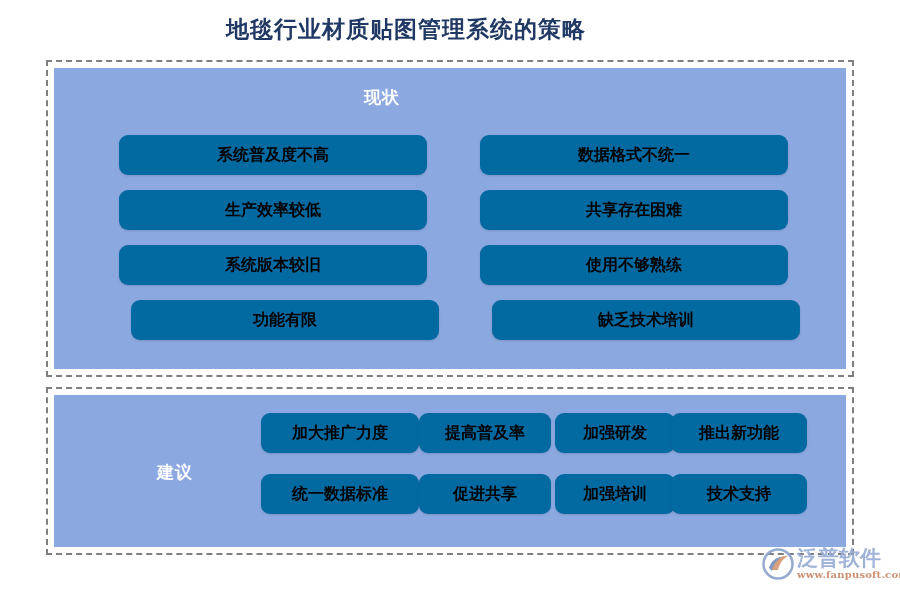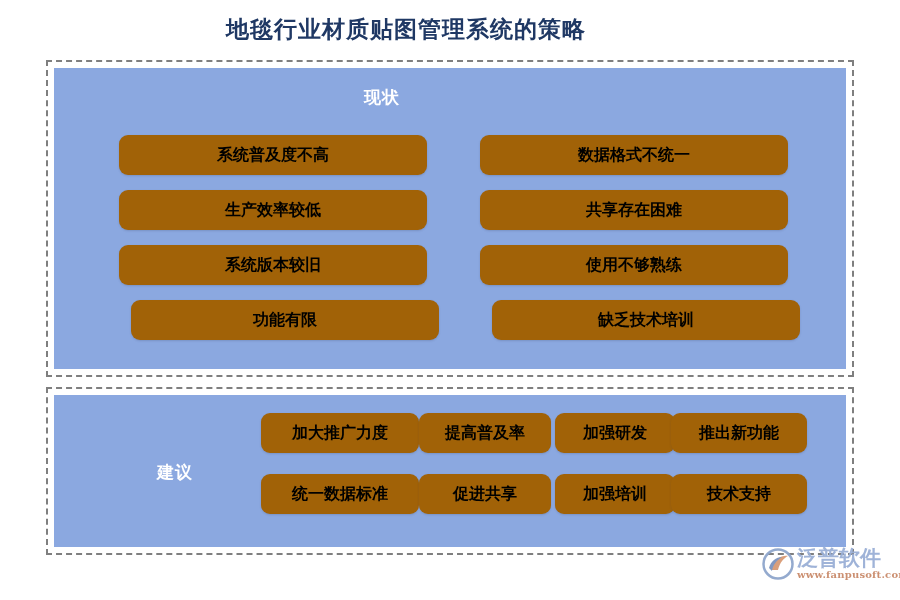--- a/index.html
+++ b/index.html
@@ -86,21 +86,21 @@
   #advice-heading {
     left: 100px;
     top: 461px;
     width: 150px;
     text-align: center;
   }
 
   
   .pill {
     position: absolute;
-    background: #a16207;
+    background: #0369a1;
     border-radius: 9px;
     box-shadow: 0 1px 2px rgba(60, 70, 100, 0.22);
     display: flex;
     align-items: center;
     justify-content: center;
     color: #000000;
     font-weight: bold;
     box-sizing: border-box;
     white-space: nowrap;
   }

